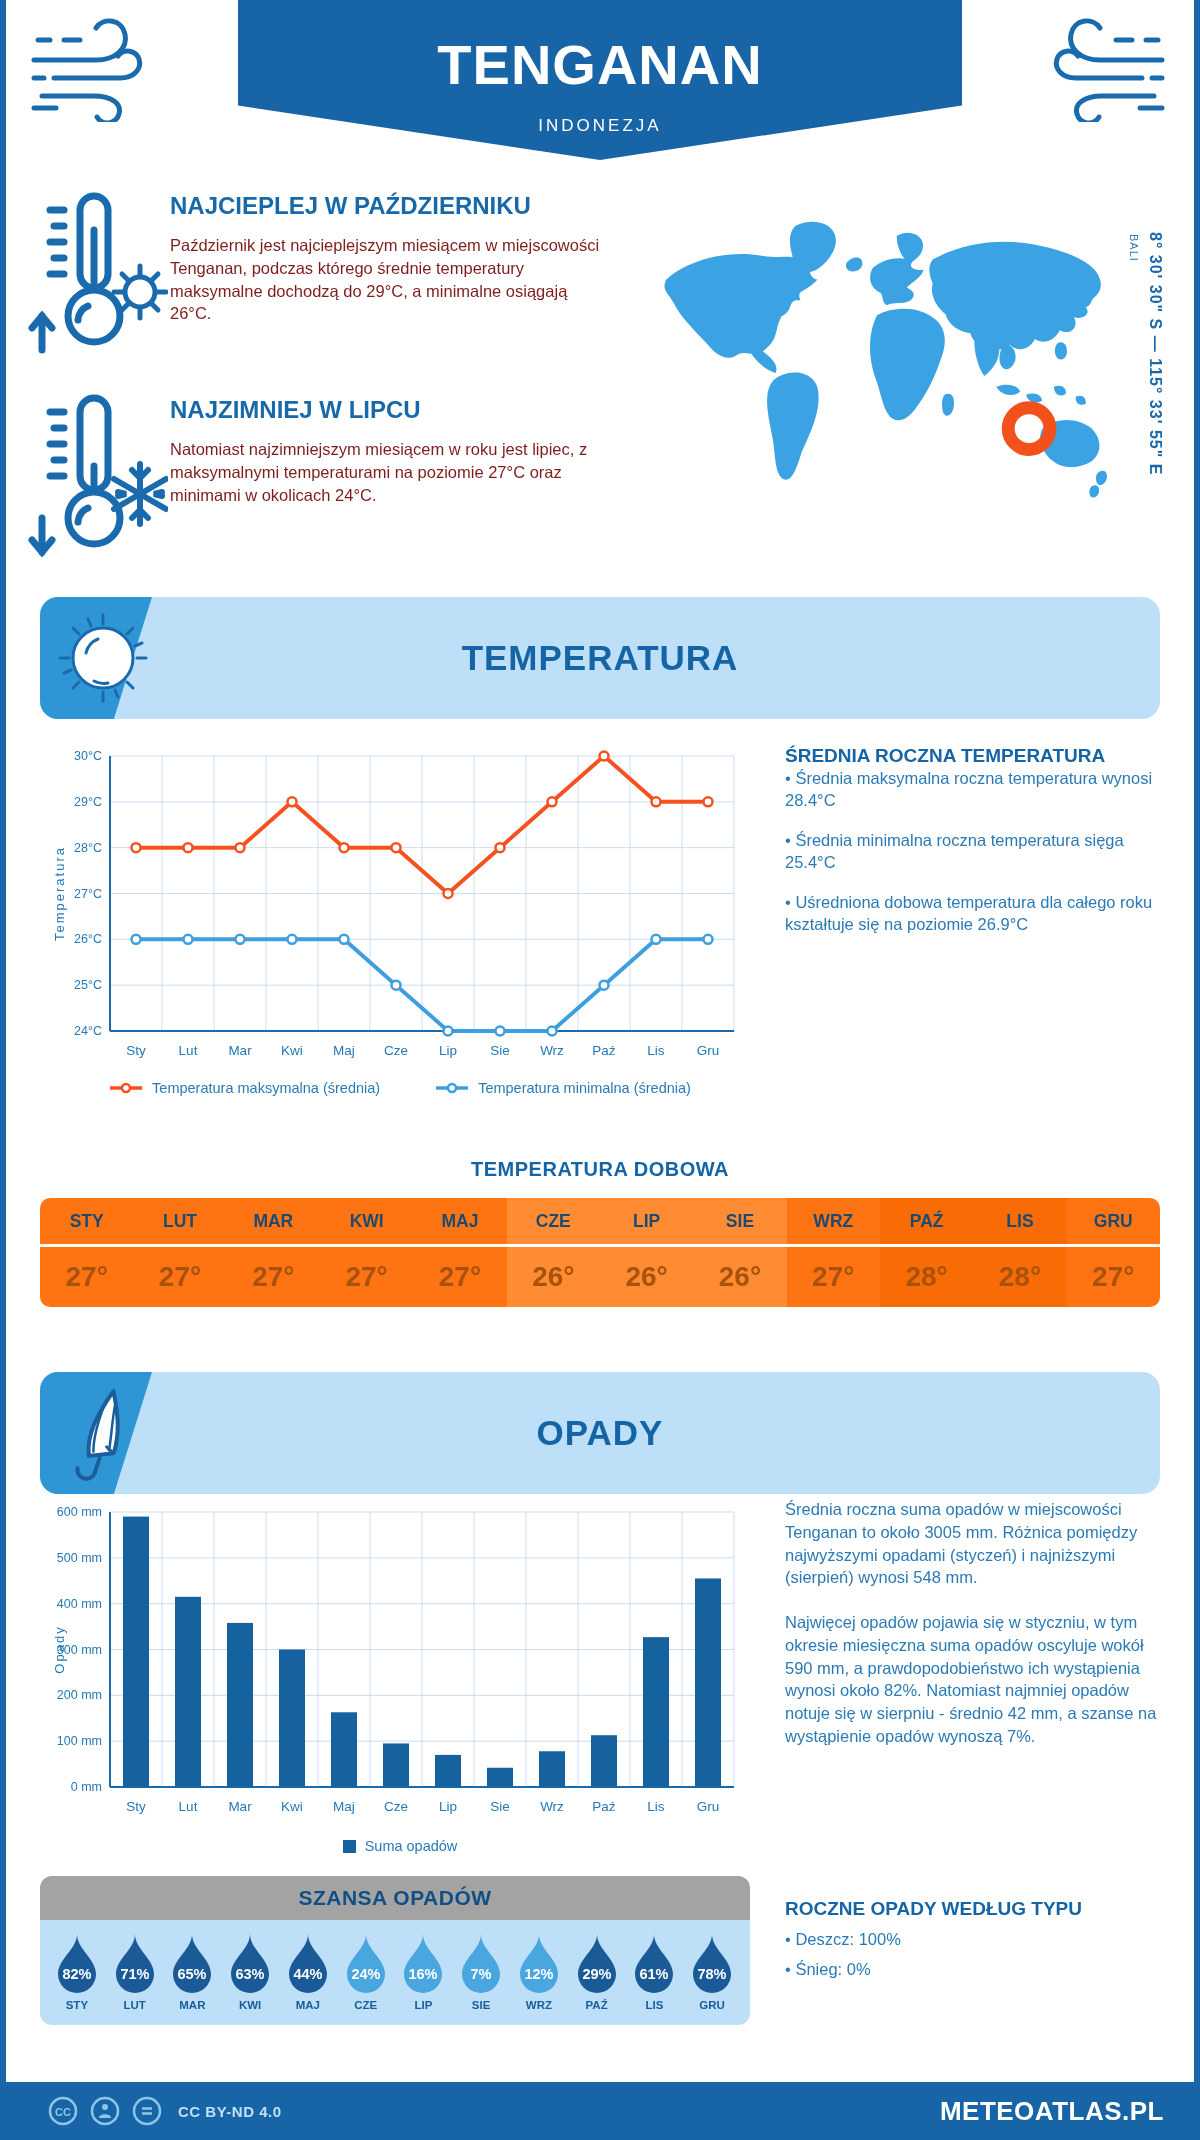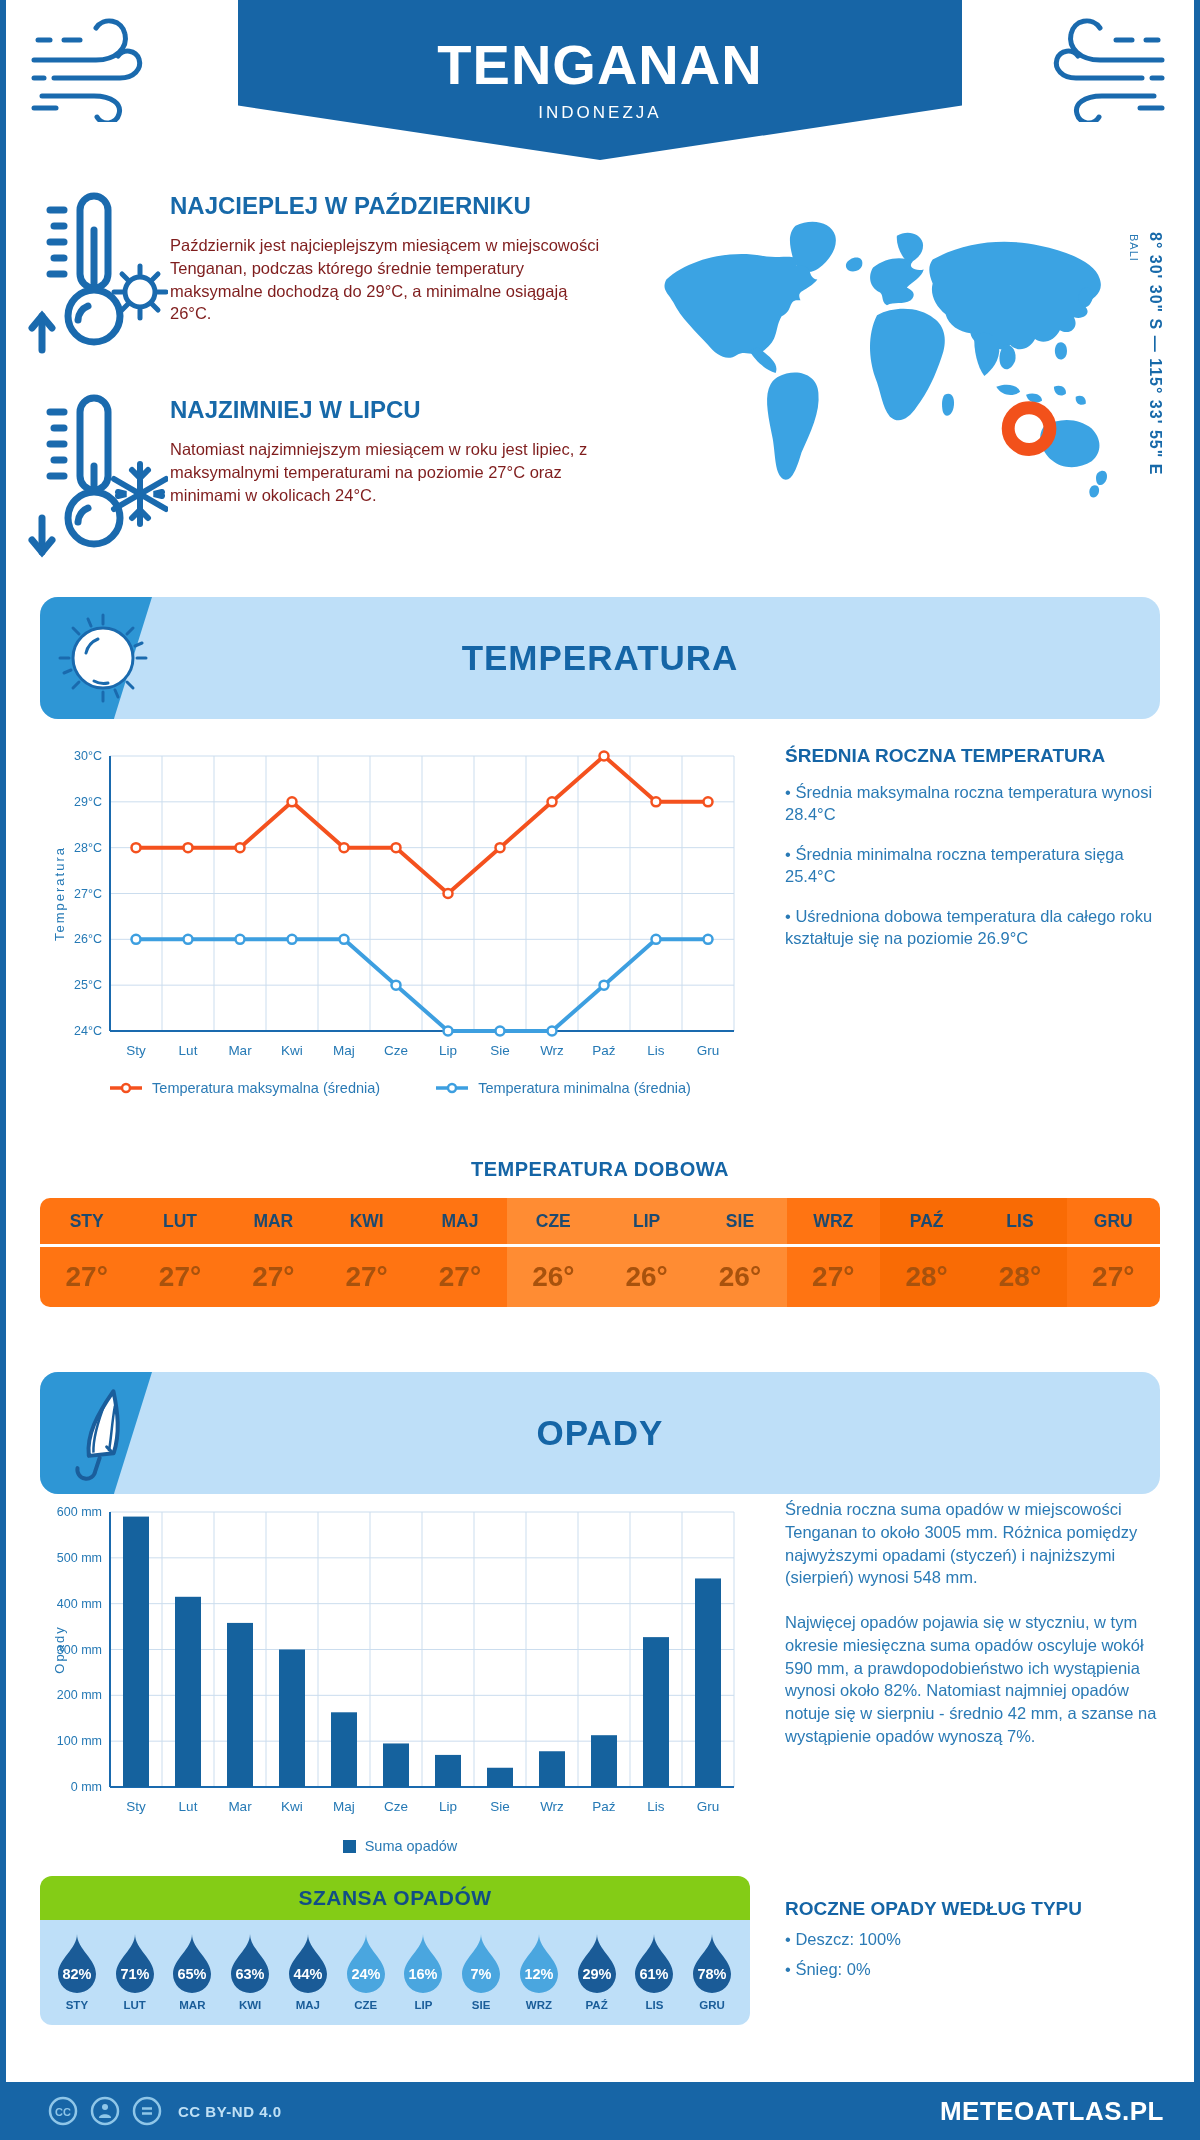--- a/index.html
+++ b/index.html
@@ -5,21 +5,21 @@
   html,body{margin:0;padding:0;background:#fff;}
   .page{position:relative;width:1200px;height:2140px;background:#fff;overflow:hidden;
         font-family:"Liberation Sans", sans-serif;}
   .edge{position:absolute;top:0;width:6px;height:2140px;background:#1765A6;z-index:5;}
   .edge.left{left:0}.edge.right{right:0}
 
   
   .banner{position:absolute;left:238px;top:0;width:724px;height:160px;background:#1765A6;
           clip-path:polygon(0 0,100% 0,100% 66%,50% 100%,0 66%);text-align:center;color:#fff;}
   .banner-title{margin-top:32px;font-size:56px;font-weight:bold;letter-spacing:1px;}
-  .banner-sub{margin-top:6px;font-size:17px;letter-spacing:3px;}
+  .banner-sub{margin-top:19px;font-size:17px;letter-spacing:3px;}
 
   .wind{position:absolute;top:16px;width:122px;height:106px;}
   .wind.leftw{left:24px}.wind.rightw{left:1050px;transform:scaleX(-1);}
 
   
   .hl-icon{position:absolute;left:28px;width:140px;height:170px;}
   .hl-title{position:absolute;left:170px;width:480px;font-size:24px;font-weight:bold;color:#1769A9;}
   .hl-text{position:absolute;left:170px;width:432px;font-size:16.5px;line-height:1.38;color:#7f1d1d;}
 
   
@@ -36,21 +36,21 @@
              clip-path:polygon(0 0,100% 0,66% 100%,0 100%);}
   .sec-title{position:absolute;left:0;top:0;width:100%;height:122px;line-height:122px;
              text-align:center;font-size:35px;font-weight:bold;color:#1565A6;letter-spacing:1px;}
   .sec-icon{position:absolute;left:14px;top:12px;width:98px;height:98px;}
 
   .chart-svg{position:absolute;left:50px;width:700px;height:335px;}
   .legend-row{position:absolute;left:50px;width:700px;display:flex;justify-content:center;gap:55px;}
   .legend-item{display:flex;align-items:center;gap:9px;font-size:14.5px;color:#2A7AB5;}
 
   .annual{position:absolute;left:785px;width:388px;color:#2A7AB5;}
-  .annual-title{font-size:19px;font-weight:bold;color:#1565A6;margin-bottom:14px;}
+  .annual-title{font-size:19px;font-weight:bold;color:#1565A6;}
   .bullet{font-size:16.5px;line-height:1.36;margin-bottom:17px;}
   .bullet::before{content:"• ";}
 
   .dobowa-title{position:absolute;left:40px;top:1158px;width:1120px;text-align:center;
                 font-size:20px;font-weight:bold;color:#1565A6;letter-spacing:0.5px;}
   .temp-table{position:absolute;left:40px;top:1198px;width:1120px;display:flex;
               border-radius:10px;overflow:hidden;}
   .t-col{flex:1;display:flex;flex-direction:column;}
   .t-head{height:46px;line-height:46px;text-align:center;font-size:17.5px;font-weight:bold;
           color:#1D4A70;border-bottom:3px solid #fff;}
@@ -59,21 +59,21 @@
 
   .precip-text{position:absolute;left:785px;top:1498px;width:388px;color:#2A7AB5;
                font-size:16.5px;line-height:1.38;}
   .precip-text p{margin:0 0 22px 0;}
   .ptype-title{position:absolute;left:785px;top:1898px;width:388px;font-size:19px;
                font-weight:bold;color:#1565A6;}
   .ptype-bullets{position:absolute;left:785px;top:1928px;width:388px;color:#2A7AB5;}
   .ptype-bullets .bullet{margin-bottom:8px;}
 
   .chance{position:absolute;left:40px;top:1876px;width:710px;border-radius:12px;overflow:hidden;}
-  .chance-head{height:44px;line-height:44px;background:#84cc16;text-align:center;
+  .chance-head{height:44px;line-height:44px;background:#a3a3a3;text-align:center;
                font-size:21px;font-weight:bold;color:#114E85;letter-spacing:0.5px;}
   .chance-body{background:#BEDFF8;padding:12px 9px 14px 8px;display:flex;justify-content:space-around;}
   .drop-item{display:flex;flex-direction:column;align-items:center;width:52px;}
   .drop-month{margin-top:5px;font-size:11.5px;font-weight:bold;color:#1A5D99;}
 
   .footer{position:absolute;left:0;top:2082px;width:1200px;height:58px;background:#1765A6;
           display:flex;align-items:center;}
   .cc-icons{display:flex;gap:12px;margin-left:48px;}
   .cc-license{margin-left:16px;font-size:15px;font-weight:bold;color:#BFE0F5;letter-spacing:0.5px;}
   .brand{margin-left:auto;margin-right:36px;font-size:26px;font-weight:bold;color:#fff;letter-spacing:0.5px;}

